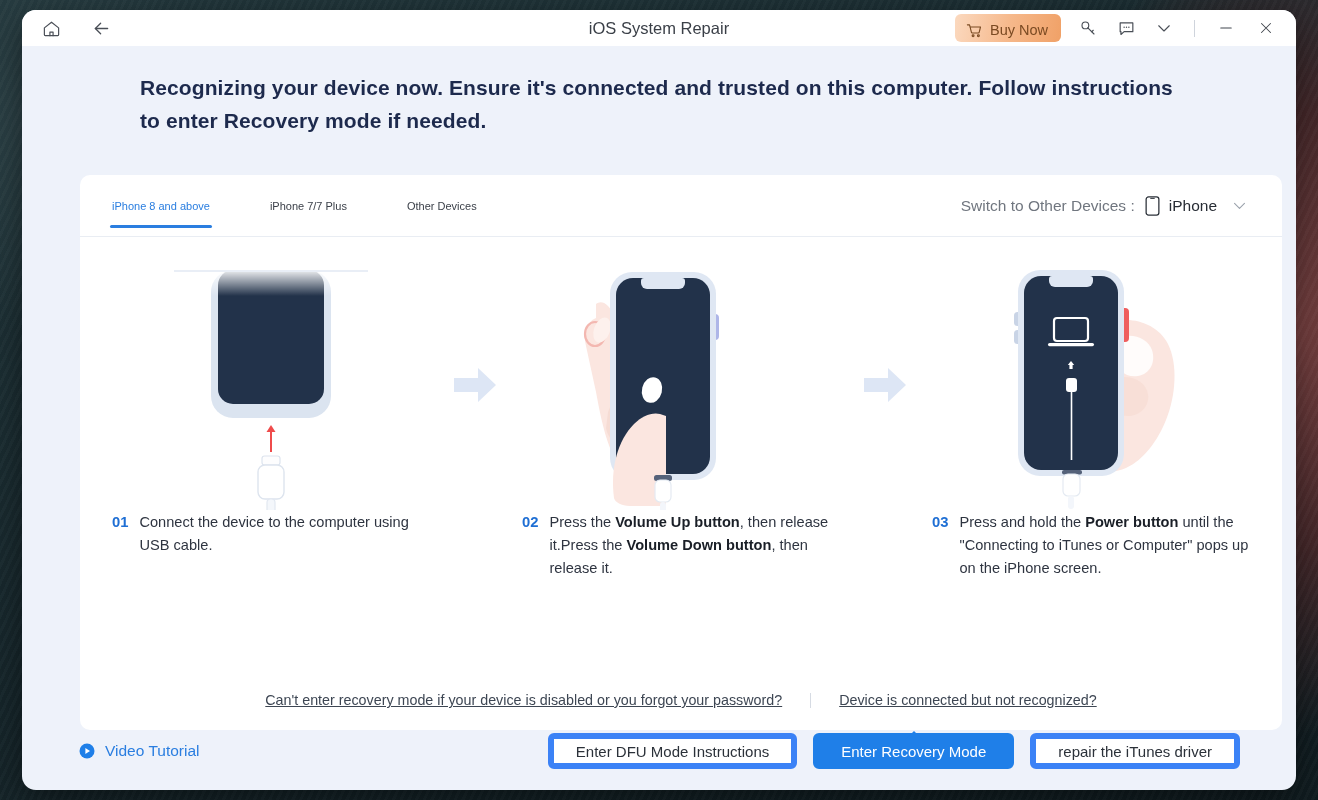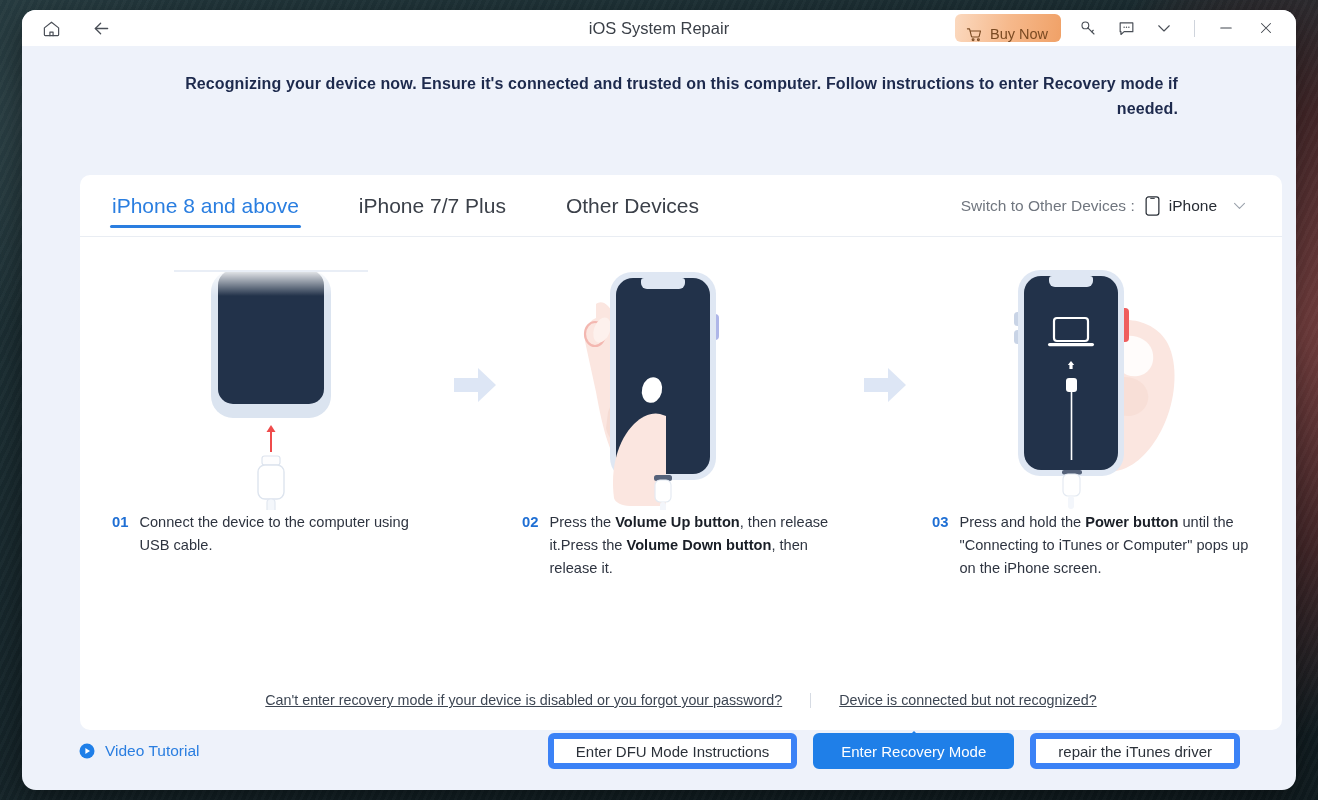--- a/index.html
+++ b/index.html
@@ -51,53 +51,53 @@
   }
   .tb-title {
     position: absolute; left: 0; right: 0; text-align: center;
     font-size: 16.5px; color: #3a3f47; pointer-events: none;
   }
   .tb-right {
     margin-left: auto; display: flex; align-items: center; gap: 4px; padding-right: 12px;
     position: relative; z-index: 2;
   }
   .buy-now {
-    display: flex; gap: 7px;
-    height: 28px; padding: 12px 13px 0 11px;
+    display: flex; align-items: center; gap: 7px;
+    height: 28px; padding: 4px 13px 0 11px;
     border-radius: 6px;
     background: linear-gradient(100deg, #fbd9bf 0%, #f6b98c 50%, #f0a167 100%);
     color: #7a4a22; font-size: 14.5px; cursor: pointer;
     white-space: nowrap; margin-right: 6px;
   }
   .tb-div { width: 1px; height: 17px; background: #cfd4dc; margin: 0 9px; }
   .win-btn {
     width: 36px; height: 34px; display: flex; align-items: center; justify-content: center;
     color: #41464e; cursor: pointer; border-radius: 5px;
   }
 
   
   .headline {
     margin: 26px 118px 0 118px;
-    text-align: right;
-    font-size: 16px; font-weight: bold; color: #1d2a4d; line-height: 1.55;
+    text-align: left;
+    font-size: 21px; font-weight: bold; color: #1d2a4d; line-height: 1.55;
     letter-spacing: .1px;
   }
 
   
   .card {
     position: absolute; left: 58px; top: 165px; width: 1202px; height: 555px;
     background: #fff; border-radius: 10px;
   }
   .tabbar {
     height: 62px; display: flex; align-items: center;
     border-bottom: 1px solid #e9edf3; padding: 0 30px;
     position: relative;
   }
   .tab {
-    font-size: 21px; color: #3b4049; cursor: pointer;
+    font-size: 11px; color: #3b4049; cursor: pointer;
     position: relative; height: 44px; display: flex; align-items: center;
     padding: 0 2px; margin-right: 56px; white-space: nowrap;
   }
   .tab.active { color: #2a7ee0; }
   .tab.active::after {
     content: ""; position: absolute; left: 0; right: 0; bottom: 0;
     height: 3px; background: #2a7ee0; border-radius: 2px;
   }
   .switch-wrap {
     margin-left: auto; display: flex; align-items: center; gap: 10px;

